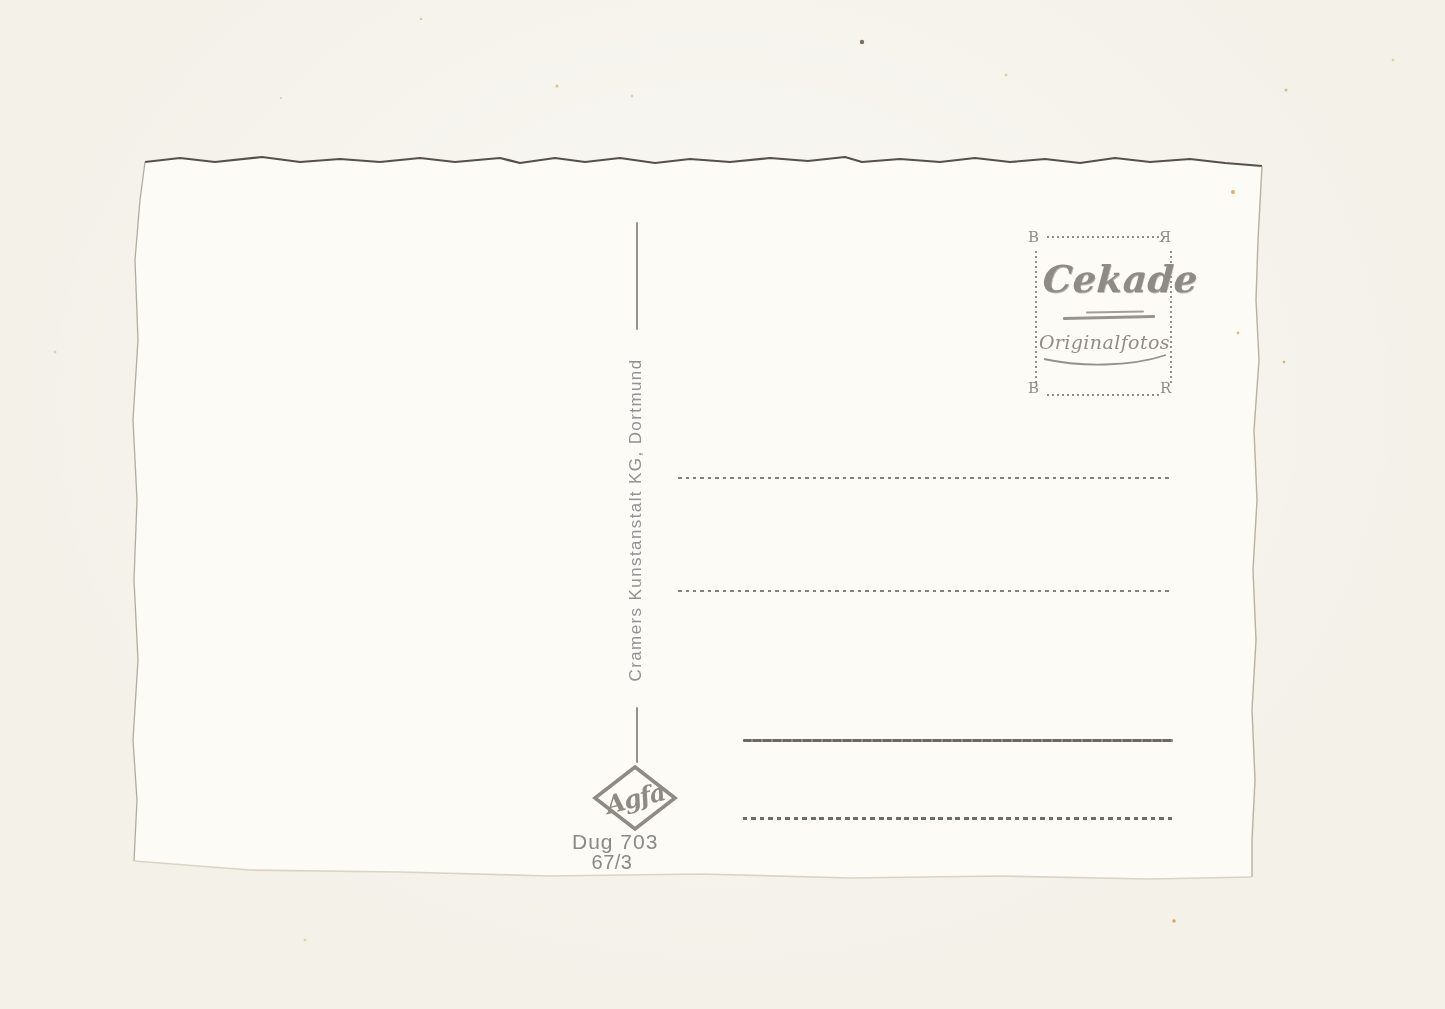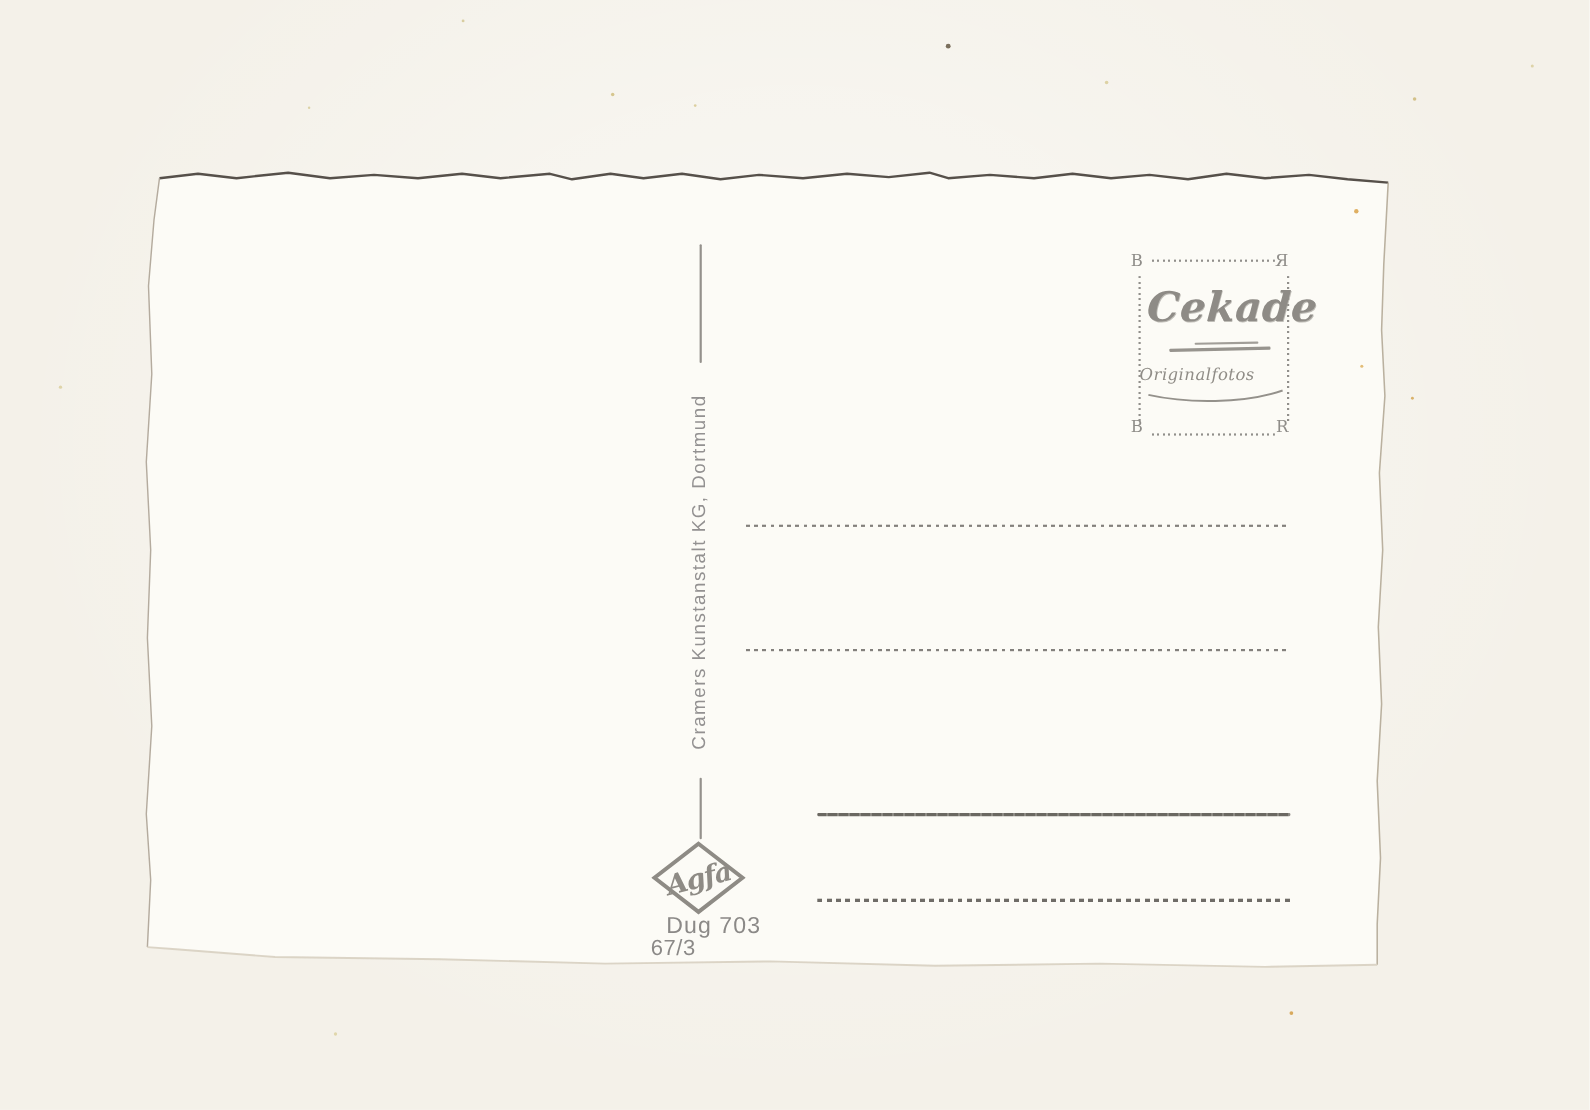--- a/index.html
+++ b/index.html
@@ -83,24 +83,24 @@
     left: 1086px; top: 311px;
     width: 58px; height: 2px;
     background: #a19e98;
     transform: rotate(-1deg);
     border-radius: 1px;
   }
   .brand-sub {
     position: absolute;
     left: 1036px; top: 331px;
     width: 134px;
-    text-align: left;
+    text-align: right;
     font-family: "DejaVu Serif", serif;
     font-style: italic;
-    font-size: 15px;
+    font-size: 19px;
     letter-spacing: 0.4px;
     color: #908d87;
   }
   .brand-sub-swash { position: absolute; left: 1040px; top: 352px; }
 
   
   .line-dashed-light {
     position: absolute; height: 2.2px;
     background: repeating-linear-gradient(90deg, #83807c 0 3.5px, rgba(0,0,0,0) 3.5px 7.5px);
   }
@@ -113,21 +113,21 @@
     position: absolute; height: 3px;
     background: repeating-linear-gradient(90deg, #6f6c67 0 4.5px, rgba(0,0,0,0) 4.5px 8.5px);
   }
 
   
   .agfa-svg { position: absolute; left: 592px; top: 764px; }
   .code-line1 {
     position: absolute;
     left: 572px; top: 830px;
     width: 120px;
-    text-align: right;
+    text-align: left;
     font-size: 21px;
     letter-spacing: 1px;
     color: #8b8987;
   }
   .code-line2 {
     position: absolute;
     left: 552px; top: 851px;
     width: 120px;
     text-align: center;
     font-size: 20px;

